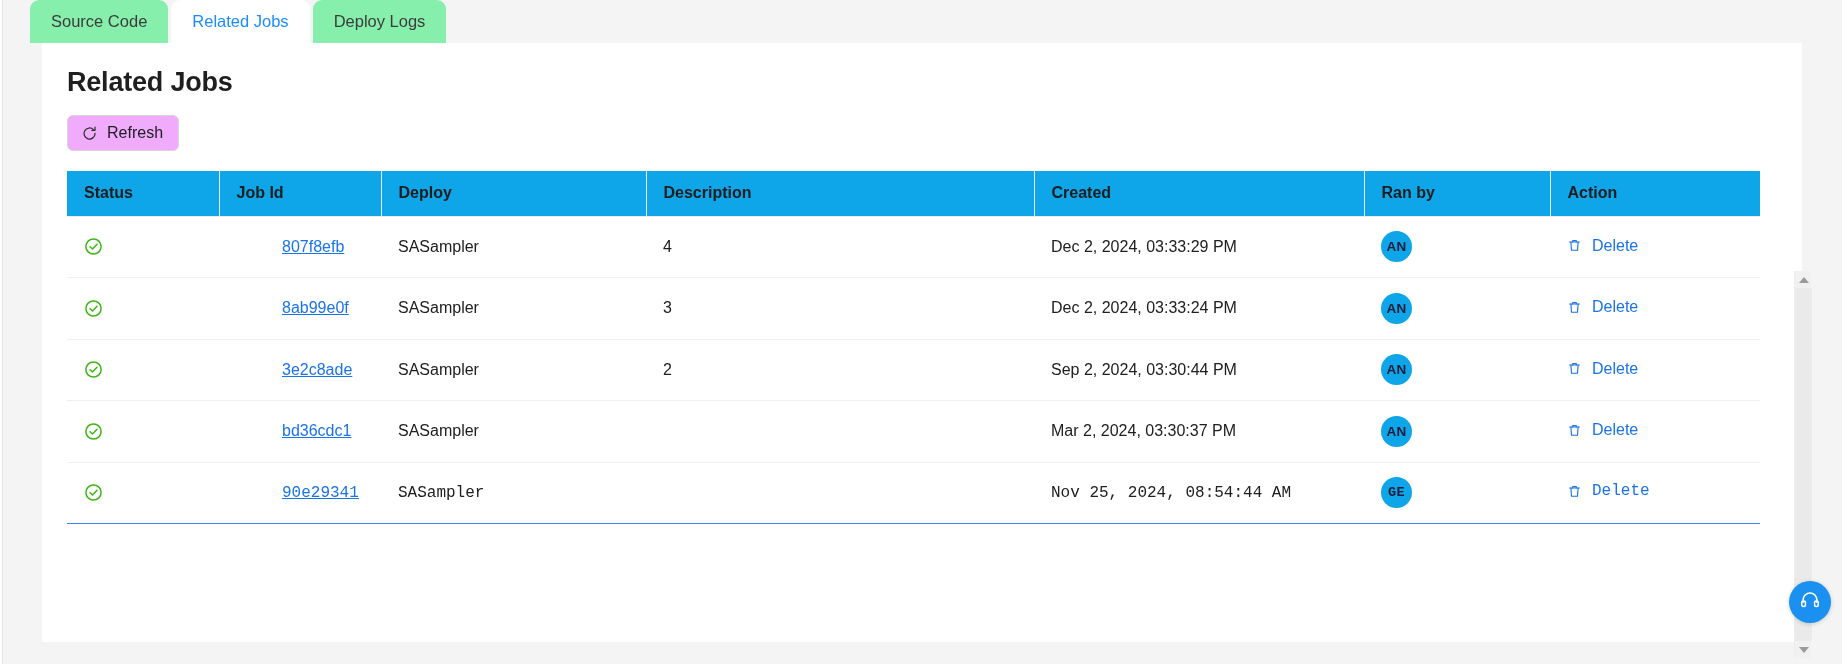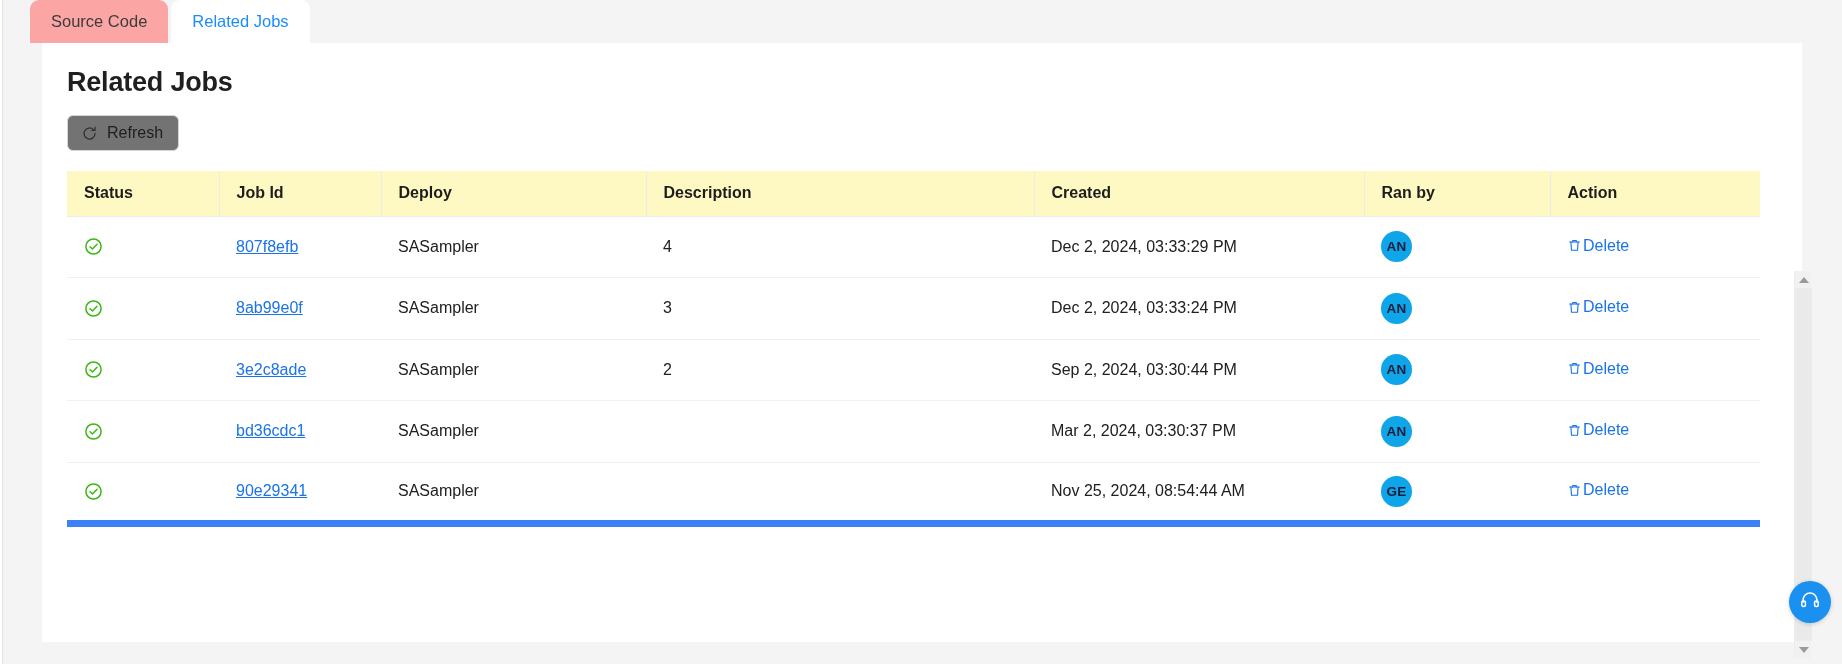--- a/index.html
+++ b/index.html
@@ -37,21 +37,21 @@
     display: flex;
     align-items: flex-end;
     gap: 3px;
   }
   .tab {
     height: 43px;
     padding: 0 21px;
     display: flex;
     align-items: center;
     justify-content: center;
-    background: #fca5a5;
+    background: #86efac;
     color: #3c3c3c;
     font-size: 16.5px;
     line-height: 1;
     border-radius: 9px 9px 0 0;
     white-space: nowrap;
     cursor: pointer;
     user-select: none;
   }
   .tab.active {
     background: #ffffff;
@@ -80,21 +80,21 @@
 
   .refresh-btn {
     position: absolute;
     left: 25px;
     top: 72px;
     height: 36px;
     padding: 0 15px 0 13px;
     display: flex;
     align-items: center;
     gap: 9px;
-    background: #737373;
+    background: #f0abfc;
     border: 1px solid #d6d6d6;
     border-radius: 6px;
     font-size: 16px;
     color: #202020;
     cursor: pointer;
     user-select: none;
   }
   .refresh-btn svg { display: block; }
 
   
@@ -106,21 +106,21 @@
     height: 400px;
     overflow: hidden;
   }
 
   table.jobs {
     width: 1693px;
     border-collapse: collapse;
     table-layout: fixed;
   }
   table.jobs thead th {
-    background: #fef9c3;
+    background: #0ea5e9;
     height: 45px;
     font-size: 16px;
     font-weight: bold;
     color: #1d1d1d;
     text-align: left;
     padding: 0 0 0 17px;
     border-bottom: 1px solid #ececec;
     border-left: 1px solid #ececec;
     vertical-align: middle;
   }
@@ -128,57 +128,58 @@
 
   table.jobs tbody td {
     height: 61.5px;
     font-size: 16px;
     color: #202020;
     padding: 0 0 0 17px;
     border-bottom: 1px solid #f0f0f0;
     vertical-align: middle;
     white-space: nowrap;
   }
-  table.jobs tbody tr:last-child td { border-bottom: 7px solid #3b82f6; }
+  table.jobs tbody tr:last-child td { border-bottom: 1px solid #3b82f6; font-family: Liberation Mono, monospace; }
 
   .c-status   { width: 152px; }
   .c-jobid    { width: 162px; }
   .c-device   { width: 265px; }
   .c-desc     { width: 388px; }
   .c-created  { width: 330px; }
   .c-ranby    { width: 186px; }
   .c-action   { width: 210px; }
 
   .status-icon { display: block; }
 
   .joblink {
     color: #1a73e8;
     text-decoration: underline;
     font-size: 16px;
     cursor: pointer;
+    margin-left: 46px;
   }
 
   .avatar {
     width: 31px; height: 31px;
     border-radius: 50%;
     background: #0ea5e9;
     color: #1b1b3a;
     font-size: 13.5px;
     font-weight: bold;
     display: flex;
     align-items: center;
     justify-content: center;
     letter-spacing: 0.3px;
     user-select: none;
   }
 
   .delete-link {
     display: inline-flex;
     align-items: center;
-    gap: 1px;
+    gap: 10px;
     color: #1a73e8;
     font-size: 16px;
     cursor: pointer;
   }
   .delete-link svg { display: block; }
 
   
   .scrollbar {
     position: absolute;
     left: 1752px;
@@ -234,20 +235,23 @@
 <div class="page">
 
   <div class="left-rail"></div>
 
   <div class="tabbar">
     <div class="tab">
       <span>Source Code</span>
     </div>
     <div class="tab active">
       <span>Related Jobs</span>
+    </div>
+    <div class="tab">
+      <span>Deploy Logs</span>
     </div>
   </div>
 
   <div class="card">
 
     <div class="page-title">Related Jobs</div>
 
     <div class="refresh-btn">
       <span>
         <svg width="17" height="17" viewBox="0 0 20 20" fill="none">

